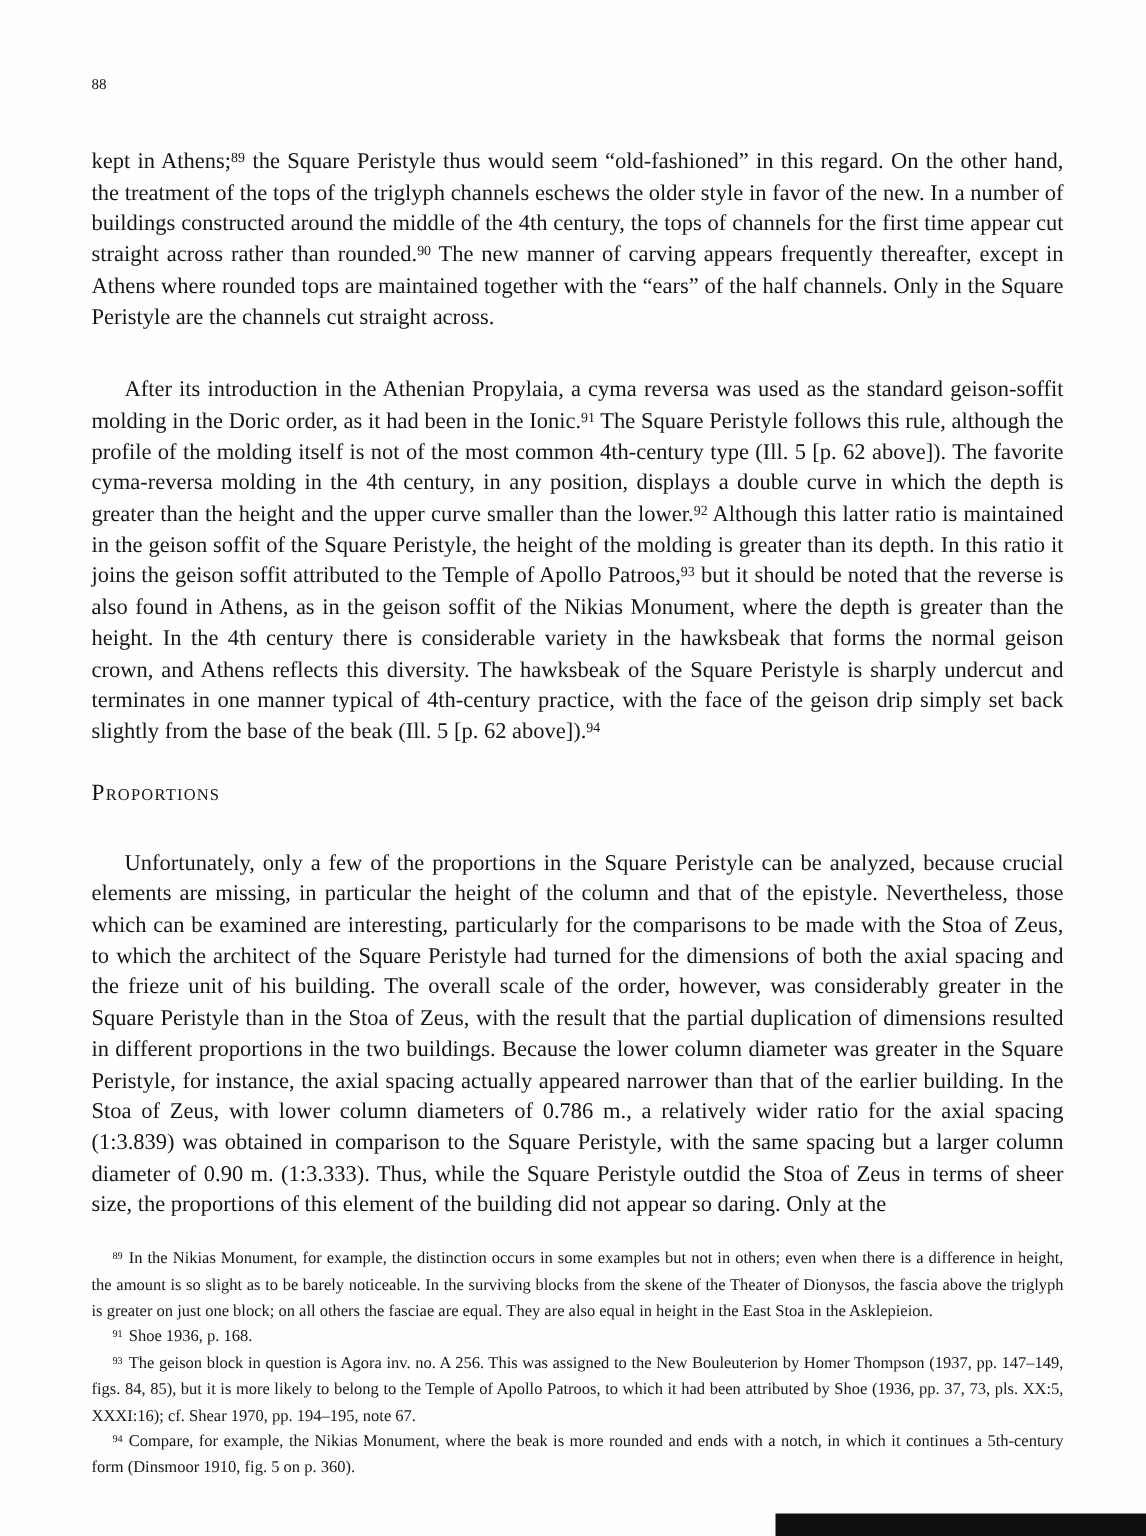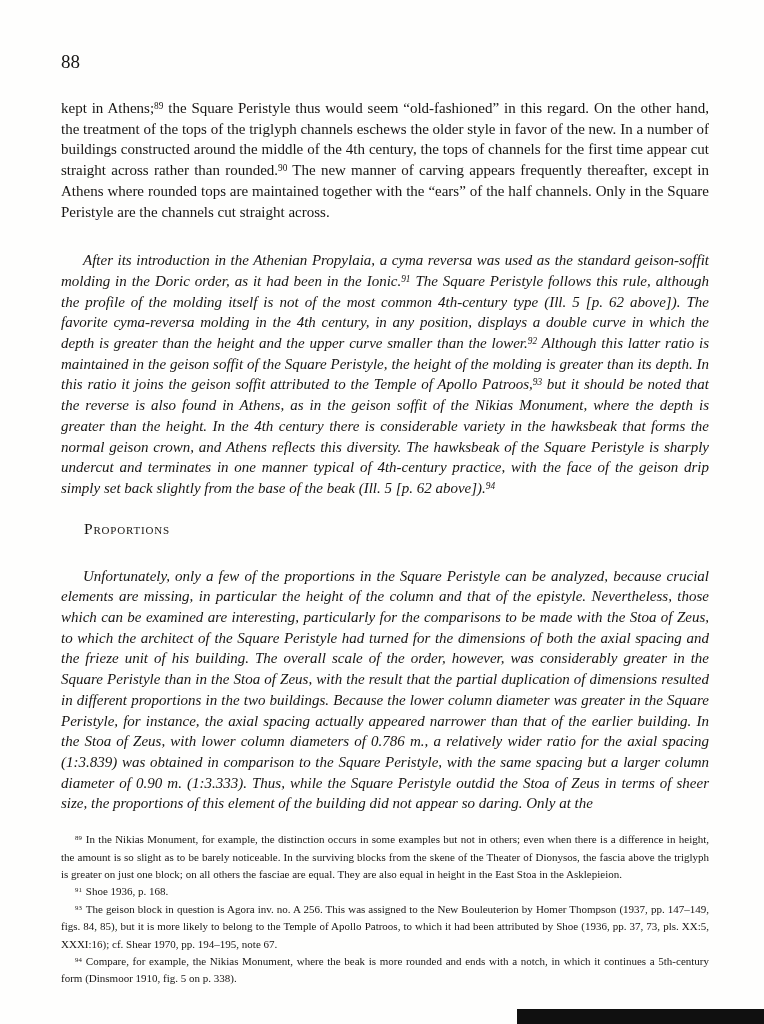--- a/index.html
+++ b/index.html
@@ -16,53 +16,52 @@
   .content {
     position: absolute;
     left: 61px;
     top: 50px;
     width: 648px;
   }
   .header {
     position: relative;
     height: 20px;
     margin-bottom: 23px;
-    font-size: 19px;
+    font-size: 10px;
   }
   .page-num {
     position: absolute;
     left: 0;
     top: 1px;
   }
   .running-head {
     text-align: center;
     letter-spacing: 0.4px;
   }
   .body-text p {
     font-size: 15px;
     line-height: 20.7px;
     text-align: justify;
     margin-top: 28px;
   }
-  .indent { text-indent: 22px; font-style: italic; }
+  .indent { text-indent: 22px; }
   sup {
     font-size: 0.62em;
     line-height: 0;
     vertical-align: baseline;
     position: relative;
     top: -0.45em;
   }
   .section-heading {
     margin-top: 21px;
     margin-bottom: 8px;
     font-size: 15.5px;
     font-variant: small-caps;
     letter-spacing: 0.8px;
     font-weight: normal;
-    margin-left: 23px;
   }
   .footnotes {
     margin-top: 17px;
     font-size: 11px;
     line-height: 17.4px;
     text-align: justify;
   }
   .footnote { text-indent: 14px; }
   .footnote sup { margin-right: 4px; }
   .scan-bar {
@@ -97,20 +96,20 @@
       <p class="footnote">
         <sup>89</sup><span>In the Nikias Monument, for example, the distinction occurs in some examples but not in others; even when there is a difference in height, the amount is so slight as to be barely noticeable. In the surviving blocks from the skene of the Theater of Dionysos, the fascia above the triglyph is greater on just one block; on all others the fasciae are equal. They are also equal in height in the East Stoa in the Asklepieion.</span>
       </p>
       <p class="footnote">
         <sup>91</sup><span>Shoe 1936, p. 168.</span>
       </p>
       <p class="footnote">
         <sup>93</sup><span>The geison block in question is Agora inv. no. A 256. This was assigned to the New Bouleuterion by Homer Thompson (1937, pp. 147–149, figs. 84, 85), but it is more likely to belong to the Temple of Apollo Patroos, to which it had been attributed by Shoe (1936, pp. 37, 73, pls. XX:5, XXXI:16); cf. Shear 1970, pp. 194–195, note 67.</span>
       </p>
       <p class="footnote">
-        <sup>94</sup><span>Compare, for example, the Nikias Monument, where the beak is more rounded and ends with a notch, in which it continues a 5th-century form (Dinsmoor 1910, fig. 5 on p. 338).</span>
+        <sup>94</sup><span>Compare, for example, the Nikias Monument, where the beak is more rounded and ends with a notch, in which it continues a 5th-century form (Dinsmoor 1910, fig. 5 on p. 360).</span>
       </p>
     </div>
 
   </div>
 
   <div class="scan-bar"></div>
 </div>
 
 </body></html>

